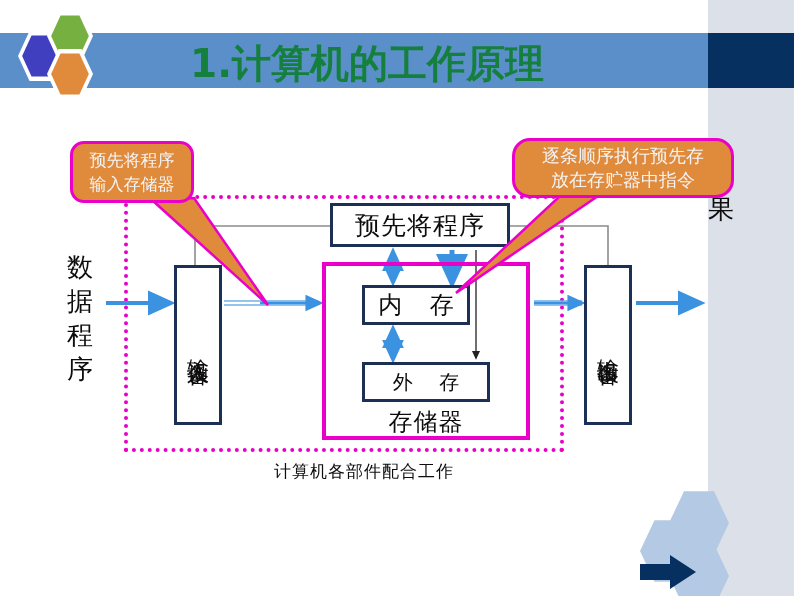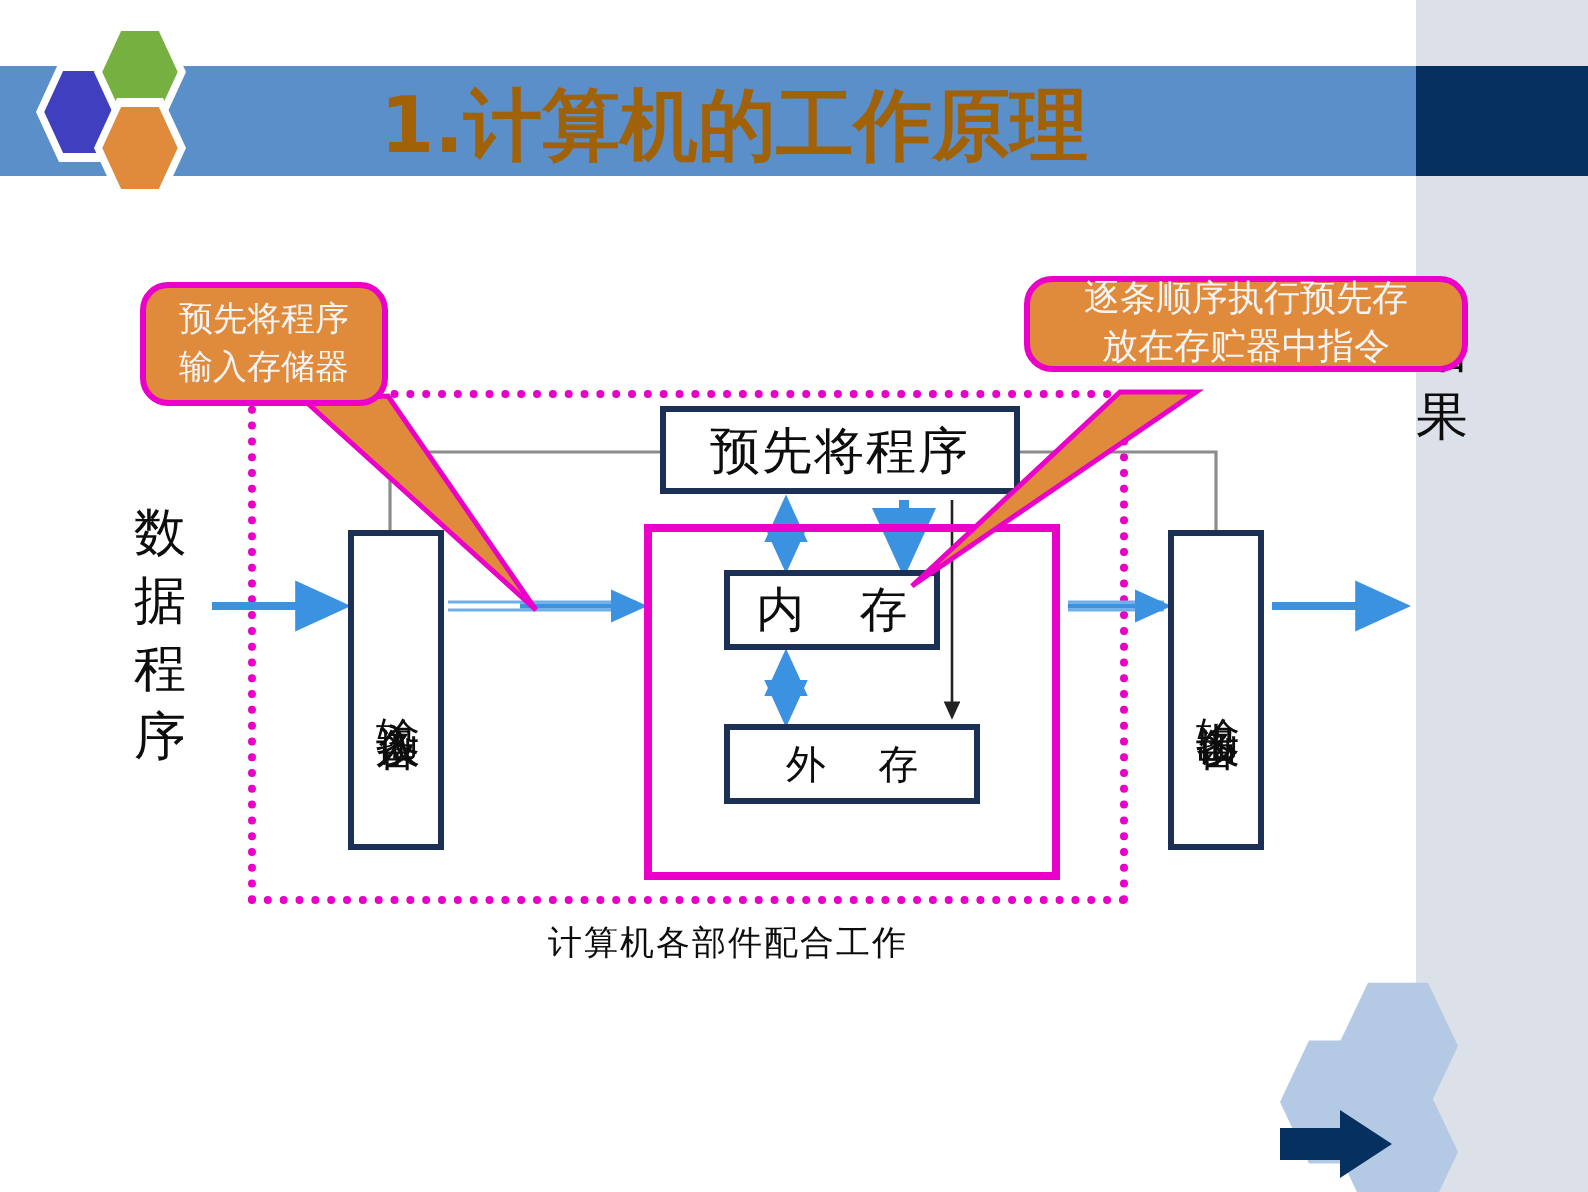--- a/index.html
+++ b/index.html
@@ -45,21 +45,21 @@
     background: #053060;
   }
   .header-title {
     position: absolute;
     left: 190px; top: 36px;
     width: 430px;
     height: 56px;
     line-height: 56px;
     font-size: 39px;
     font-weight: bold;
-    color: #a16207;
+    color: #15803d;
     font-family: "DejaVu Sans", "Liberation Sans", sans-serif;
     letter-spacing: 0px;
     white-space: nowrap;
     z-index: 6;
   }
 
   
   .hexwrap { position: absolute; z-index: 7; }
   .hex {
     position: absolute;
@@ -246,22 +246,23 @@
     justify-content: center;
     line-height: 24px;
   }
   #callout-left {
     left: 70px; top: 141px;
     width: 124px; height: 62px;
     font-size: 17px;
   }
   #callout-right {
     left: 512px; top: 138px;
-    width: 222px; height: 48px;
+    width: 222px; height: 60px;
     font-size: 18px;
+    border-radius: 18px;
   }
   .callout-line { display: block; white-space: nowrap; }
 </style>
 </head>
 <body>
 
 <div class="slide">
 
   <div class="right-strip"></div>
 
@@ -329,20 +330,21 @@
       <line x1="452" y1="140" x2="452" y2="172" stroke="#3b92e0" stroke-width="5" marker-end="url(#mk-blue)"></line>
 
       <line x1="476" y1="140" x2="476" y2="248" stroke="#222222" stroke-width="1.3" marker-end="url(#mk-black)"></line>
     </svg>
 
     <div id="storage-frame"></div>
 
     <div class="dbox" id="box-cpu">预先将程序</div>
     <div class="dbox" id="box-ram">内 存</div>
     <div class="dbox" id="box-rom">外 存</div>
+    <div id="storage-label">存储器</div>
 
     <div class="dbox vertical-text" id="box-input">输入设备</div>
     <div class="dbox vertical-text" id="box-output">输出设备</div>
 
     <div id="label-left">
       <div>
           <div>数</div>
           <div>据</div>
           <div>程</div>
           <div>序</div>

